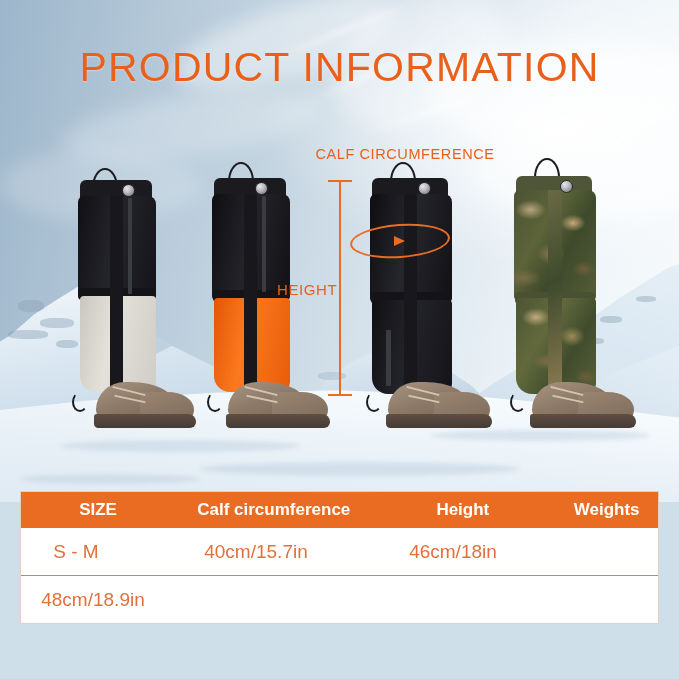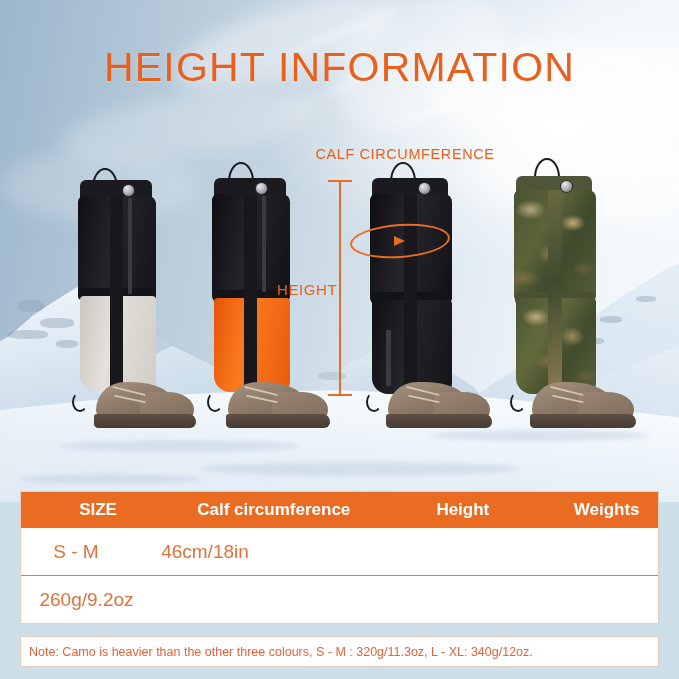--- a/index.html
+++ b/index.html
@@ -307,21 +307,21 @@
   <div class="rock-spot" style="left:588px;top:338px;width:16px;height:6px;"></div>
   <div class="rock-spot" style="left:636px;top:296px;width:20px;height:6px;"></div>
   <div class="rock-spot" style="left:318px;top:372px;width:28px;height:8px;opacity:.3"></div>
 
   <div class="snowfield"></div>
   <div class="snow-ridge" style="left:60px;top:440px;width:240px;height:12px;"></div>
   <div class="snow-ridge" style="left:200px;top:462px;width:320px;height:14px;"></div>
   <div class="snow-ridge" style="left:430px;top:430px;width:220px;height:11px;"></div>
   <div class="snow-ridge" style="left:20px;top:474px;width:180px;height:10px;"></div>
 
-  <div class="title">HEIGHT INFORMATION</div>
+  <div class="title">PRODUCT INFORMATION</div>
 
   <div class="gaiter">
     <div class="cord" style="left:92px;top:168px;"></div>
     <div class="g-top" style="left:80px;top:180px;width:72px;height:20px;background:#1a1a1f;"></div>
     <div class="g-body" style="left:78px;top:196px;width:78px;height:104px;background:linear-gradient(100deg,#101014 0%,#24242b 45%,#141419 100%);border-radius:6px 8px 4px 4px;"></div>
     <div class="g-cuff" style="left:79px;top:288px;width:76px;height:12px;"></div>
     <div class="g-lower" style="left:80px;top:296px;width:76px;height:96px;background:linear-gradient(100deg,#c9c7bf 0%,#e3e1da 40%,#cfcdc5 100%);border-radius:4px 4px 10px 16px;"></div>
     <div class="g-strap" style="left:110px;top:196px;width:13px;height:198px;"></div>
     <div class="g-eyelet" style="left:122px;top:184px;"></div>
     <div class="g-zip" style="left:128px;top:198px;width:4px;height:96px;"></div>
@@ -413,25 +413,23 @@
 
   <div class="table-wrap">
     <div class="thead">
       <div class="c-size">SIZE</div>
       <div class="c-calf">Calf circumference</div>
       <div class="c-height">Height</div>
       <div class="c-weight">Weights</div>
     </div>
     <div class="trow">
       <div class="c-size">S - M</div>
+      <div class="c-calf">40cm/15.7in</div>
       <div class="c-height">46cm/18in</div>
     </div>
     <div class="trow sep">
-      <div class="c-weight">260g/9.2oz</div>
+      <div class="c-height">48cm/18.9in</div>
     </div>
   </div>
   <div class="table-border"></div>
 
-  <div class="note-box">
-    <span class="note-text">Note: Camo is heavier than the other three colours,  S - M : 320g/11.3oz,  L - XL: 340g/12oz.</span>
-  </div>
 
 </div>
 
 </body></html>

